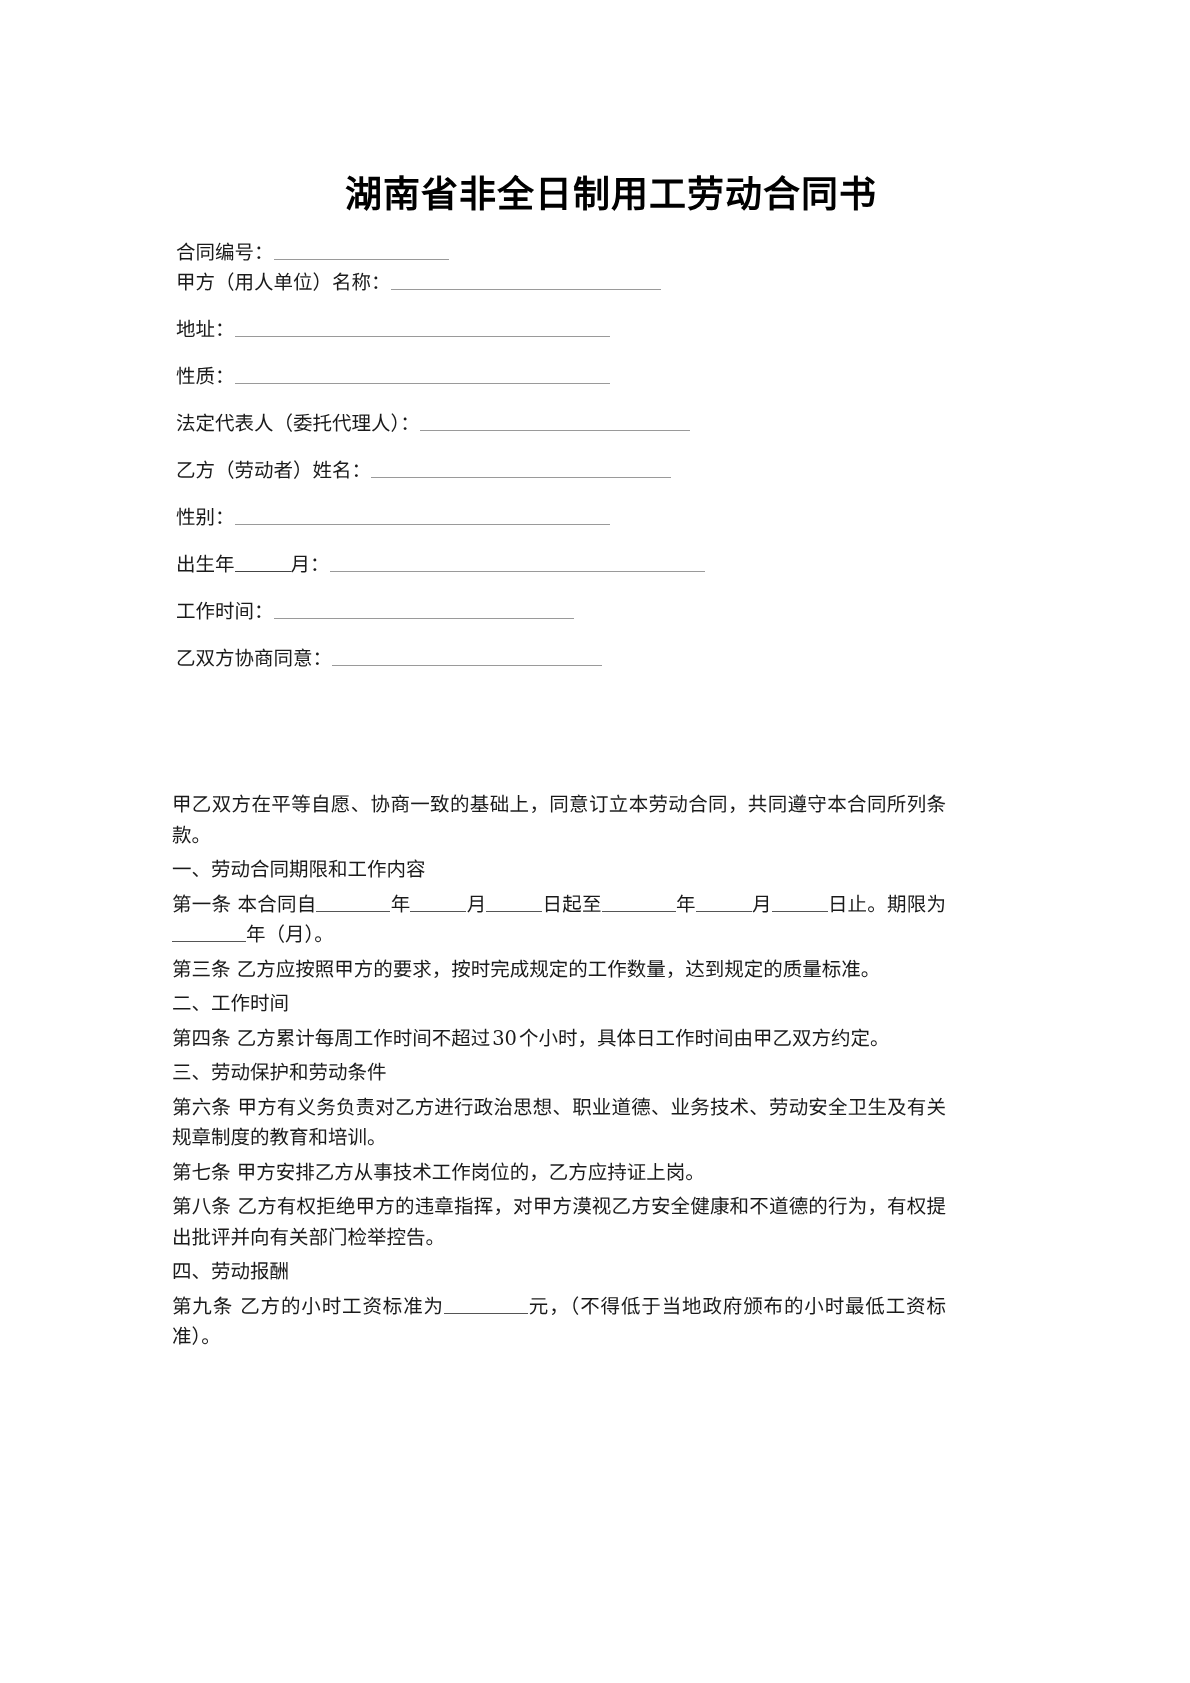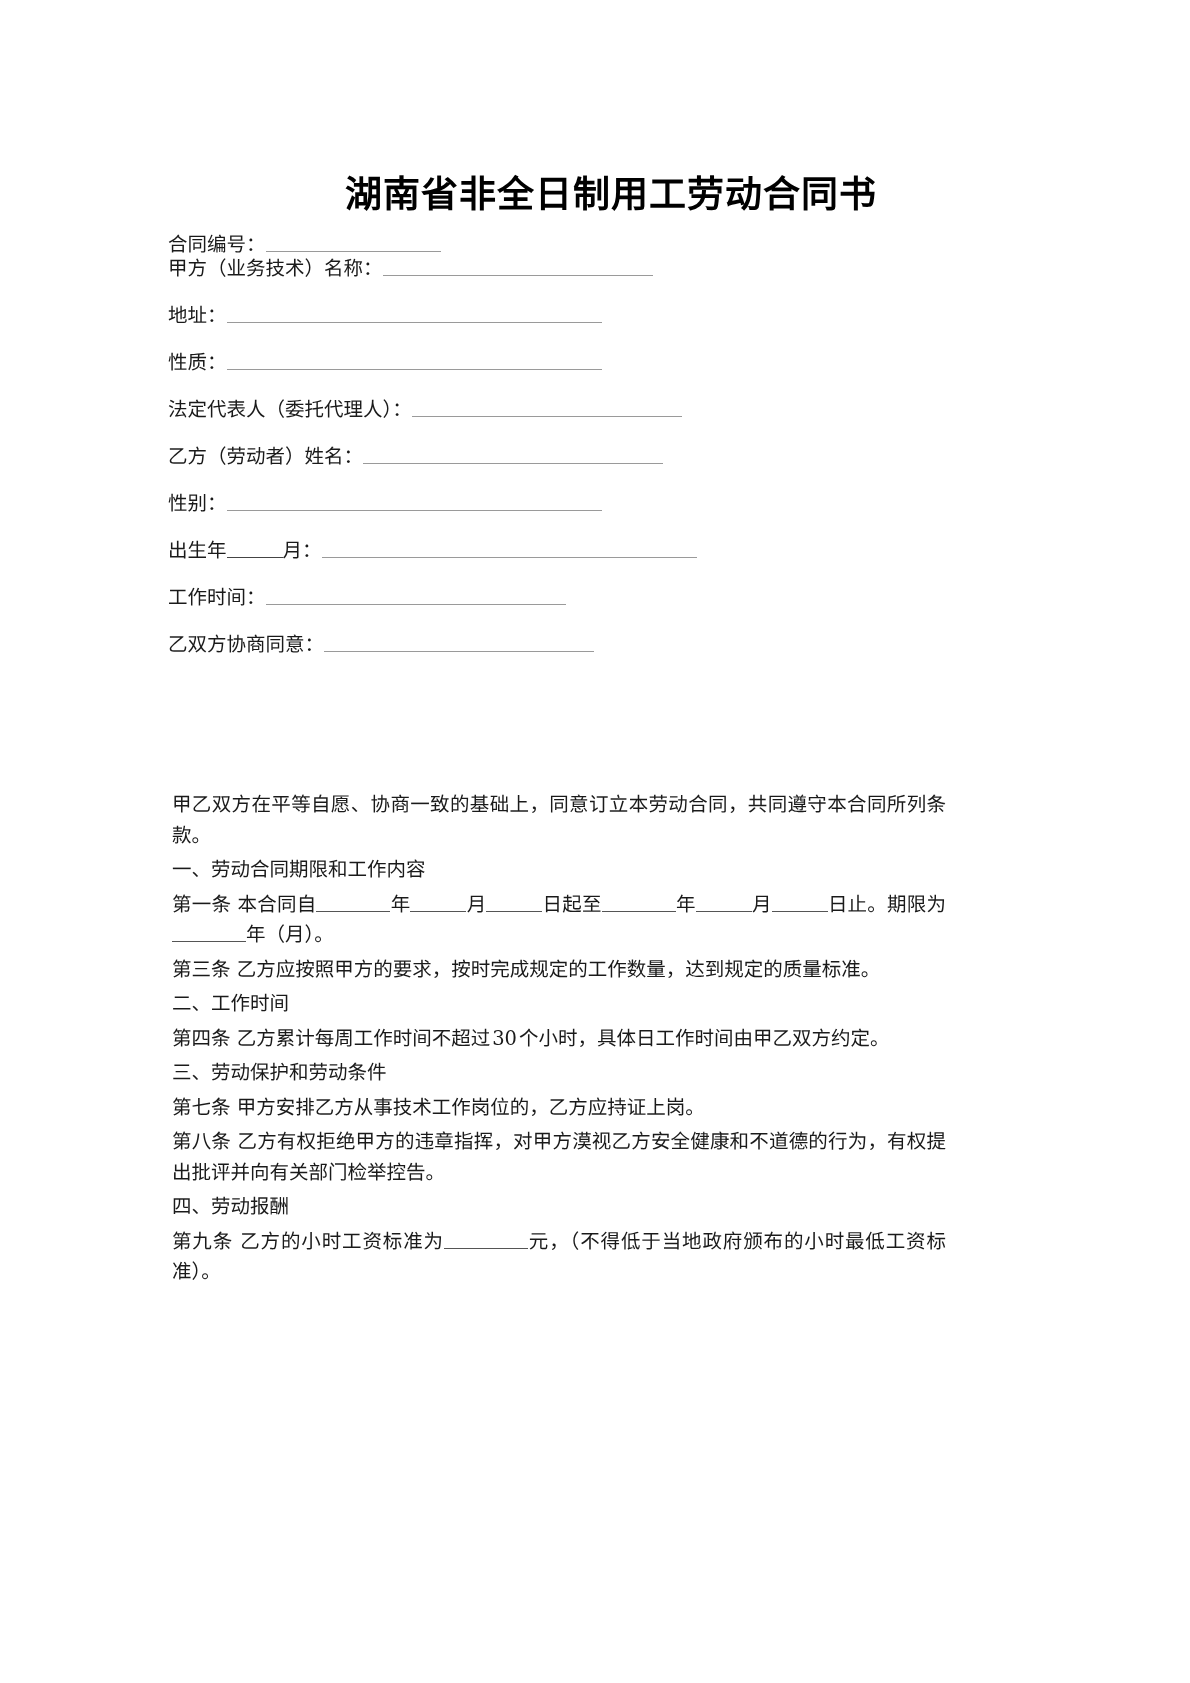--- a/index.html
+++ b/index.html
@@ -46,21 +46,21 @@
     position: absolute;
     left: 168px;
     top: 232px;
     width: 800px;
     font-size: 19.5px;
     line-height: 1.0;
     color: #1a1a1a;
   }
   .form-row {
     white-space: nowrap;
-    margin: 0;
+    margin: 8px;
     padding: 0;
   }
   .form-row .lbl {
     font-family: "DejaVu Serif", "Liberation Serif", serif;
   }
   
   .row-tight { margin-bottom: 2px; }
   .row-gap   { margin-top: 25px; }
 
   
@@ -119,21 +119,21 @@
 
   <h1 class="doc-title">湖南省非全日制用工劳动合同书</h1>
 
   <div class="form-block">
 
     <div class="form-row row-tight">
       <span class="lbl">合同编号：</span><span class="blank b-s"></span>
     </div>
 
     <div class="form-row row-tight">
-      <span class="lbl">甲方（业务技术）名称：</span><span class="blank b-m"></span>
+      <span class="lbl">甲方（用人单位）名称：</span><span class="blank b-m"></span>
     </div>
 
     <div class="form-row row-gap">
       <span class="lbl">地址：</span><span class="blank b-xl"></span>
     </div>
 
     <div class="form-row row-gap">
       <span class="lbl">性质：</span><span class="blank b-xl"></span>
     </div>
 
@@ -174,20 +174,21 @@
 
     <p class="para">第三条 乙方应按照甲方的要求，按时完成规定的工作数量，达到规定的质量标准。</p>
 
     <p class="para">二、工作时间</p>
 
     <p class="para"><span>第四条 乙方累计每周工作时间不超过</span><span class="num">30</span><span>个小时，具体日工作时间由甲乙双方约定。</span></p>
 
     <p class="para">三、劳动保护和劳动条件</p>
 
 
+    <p class="para">第六条 甲方有义务负责对乙方进行政治思想、职业道德、业务技术、劳动安全卫生及有关规章制度的教育和培训。</p>
 
     <p class="para">第七条 甲方安排乙方从事技术工作岗位的，乙方应持证上岗。</p>
 
     <p class="para">第八条 乙方有权拒绝甲方的违章指挥，对甲方漠视乙方安全健康和不道德的行为，有权提出批评并向有关部门检举控告。</p>
 
     <p class="para">四、劳动报酬</p>
 
     <p class="para"><span>第九条 乙方的小时工资标准为</span><span class="iblank ib-p"></span><span>元，（不得低于当地政府颁布的小时最低工资标准）。</span></p>
 
   </div>

